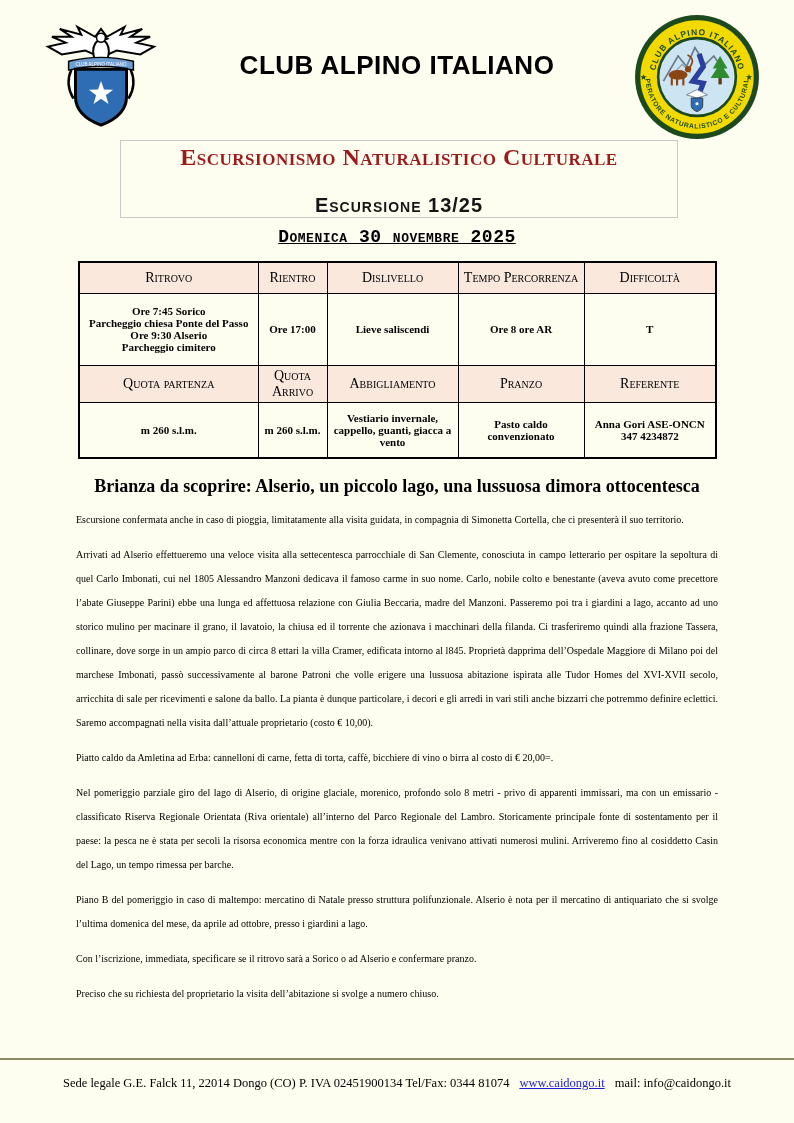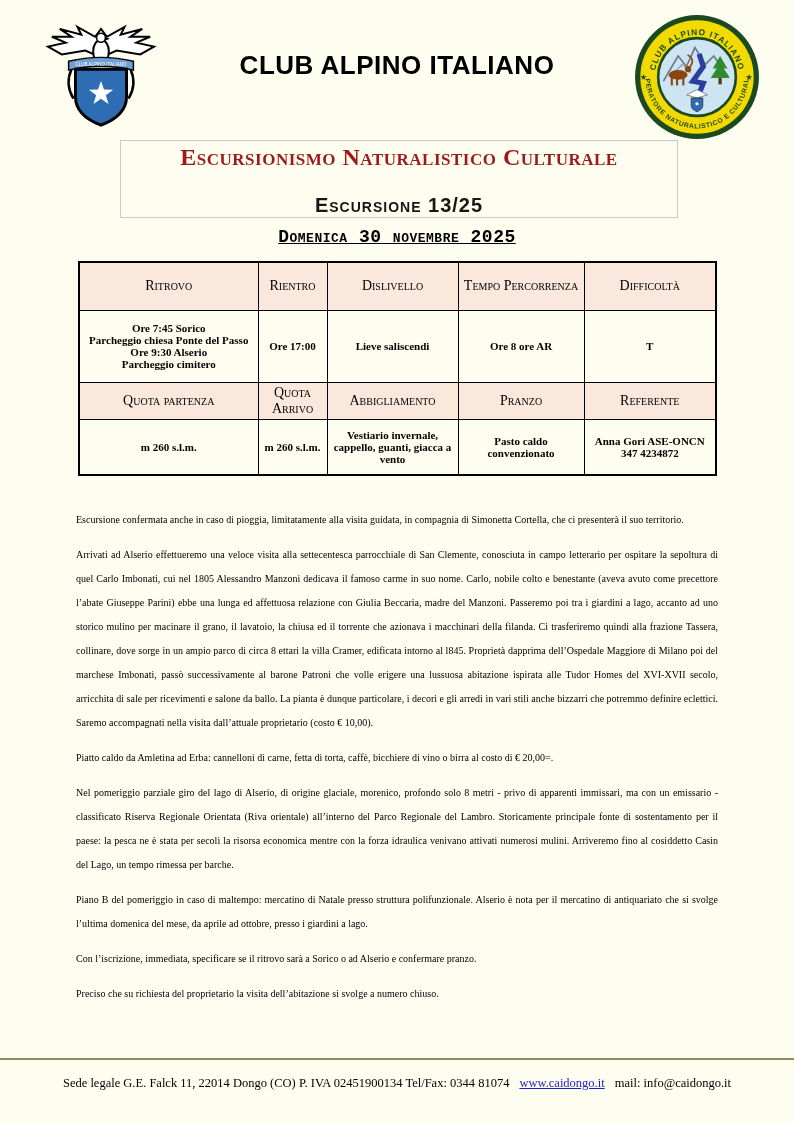--- a/index.html
+++ b/index.html
@@ -48,21 +48,21 @@
   table.info { border:2px solid #000; }
   table.info th {
     background:var(--table_header_bg, #FAE8DC);
     font-family:"Liberation Serif", serif; font-variant:small-caps; font-weight:normal;
     font-size:14px;
   }
   table.info td {
     font-family:"Liberation Serif", serif; font-weight:bold; font-size:11px;
     white-space:pre-line;
   }
-  tr.hrow1 { height:48px; }
+  tr.hrow1 { height:31px; }
   tr.drow1 { height:72px; }
   tr.hrow2 { height:37px; }
   tr.drow2 { height:56px; }
 
   
   .headline {
     position:absolute; left:70px; right:70px; top:476px; text-align:center;
     font-family:"Liberation Serif", serif; font-weight:bold; font-size:18px;
   }
   .article { position:absolute; left:76px; top:508px; width:642px; }
@@ -193,20 +193,21 @@
         <td>m 260 s.l.m.</td>
         <td>m 260 s.l.m.</td>
         <td>Vestiario invernale, cappello, guanti, giacca a vento</td>
         <td>Pasto caldo convenzionato</td>
         <td>Anna Gori ASE-ONCN
 347 4234872</td>
       </tr>
     </tbody>
   </table>
 
+  <div class="headline">Brianza da scoprire: Alserio, un piccolo lago, una lussuosa dimora ottocentesca</div>
   <div class="article">
     <p>Escursione confermata anche in caso di pioggia, limitatamente alla visita guidata, in compagnia di Simonetta Cortella, che ci presenterà il suo territorio.</p>
     <p>Arrivati ad Alserio effettueremo una veloce visita alla settecentesca parrocchiale di San Clemente, conosciuta in campo letterario per ospitare la sepoltura di quel Carlo Imbonati, cui nel 1805 Alessandro Manzoni dedicava il famoso carme in suo nome. Carlo, nobile colto e benestante (aveva avuto come precettore l’abate Giuseppe Parini) ebbe una lunga ed affettuosa relazione con Giulia Beccaria, madre del Manzoni. Passeremo poi tra i giardini a lago, accanto ad uno storico mulino per macinare il grano, il lavatoio, la chiusa ed il torrente che azionava i macchinari della filanda. Ci trasferiremo quindi alla frazione Tassera, collinare, dove sorge in un ampio parco di circa 8 ettari la villa Cramer, edificata intorno al l845. Proprietà dapprima dell’Ospedale Maggiore di Milano poi del marchese Imbonati, passò successivamente al barone Patroni che volle erigere una lussuosa abitazione ispirata alle Tudor Homes del XVI-XVII secolo, arricchita di sale per ricevimenti e salone da ballo. La pianta è dunque particolare, i decori e gli arredi in vari stili anche bizzarri che potremmo definire eclettici. Saremo accompagnati nella visita dall’attuale proprietario (costo € 10,00).</p>
     <p>Piatto caldo da Amletina ad Erba: cannelloni di carne, fetta di torta, caffè, bicchiere di vino o birra al costo di € 20,00=.</p>
     <p>Nel pomeriggio parziale giro del lago di Alserio, di origine glaciale, morenico, profondo solo 8 metri - privo di apparenti immissari, ma con un emissario - classificato Riserva Regionale Orientata (Riva orientale) all’interno del Parco Regionale del Lambro. Storicamente principale fonte di sostentamento per il paese: la pesca ne è stata per secoli la risorsa economica mentre con la forza idraulica venivano attivati numerosi mulini. Arriveremo fino al cosiddetto Casin del Lago, un tempo rimessa per barche.</p>
     <p>Piano B del pomeriggio in caso di maltempo: mercatino di Natale presso struttura polifunzionale. Alserio è nota per il mercatino di antiquariato che si svolge l’ultima domenica del mese, da aprile ad ottobre, presso i giardini a lago.</p>
     <p>Con l’iscrizione, immediata, specificare se il ritrovo sarà a Sorico o ad Alserio e confermare pranzo.</p>
     <p>Preciso che su richiesta del proprietario la visita dell’abitazione si svolge a numero chiuso.</p>
   </div>
 

